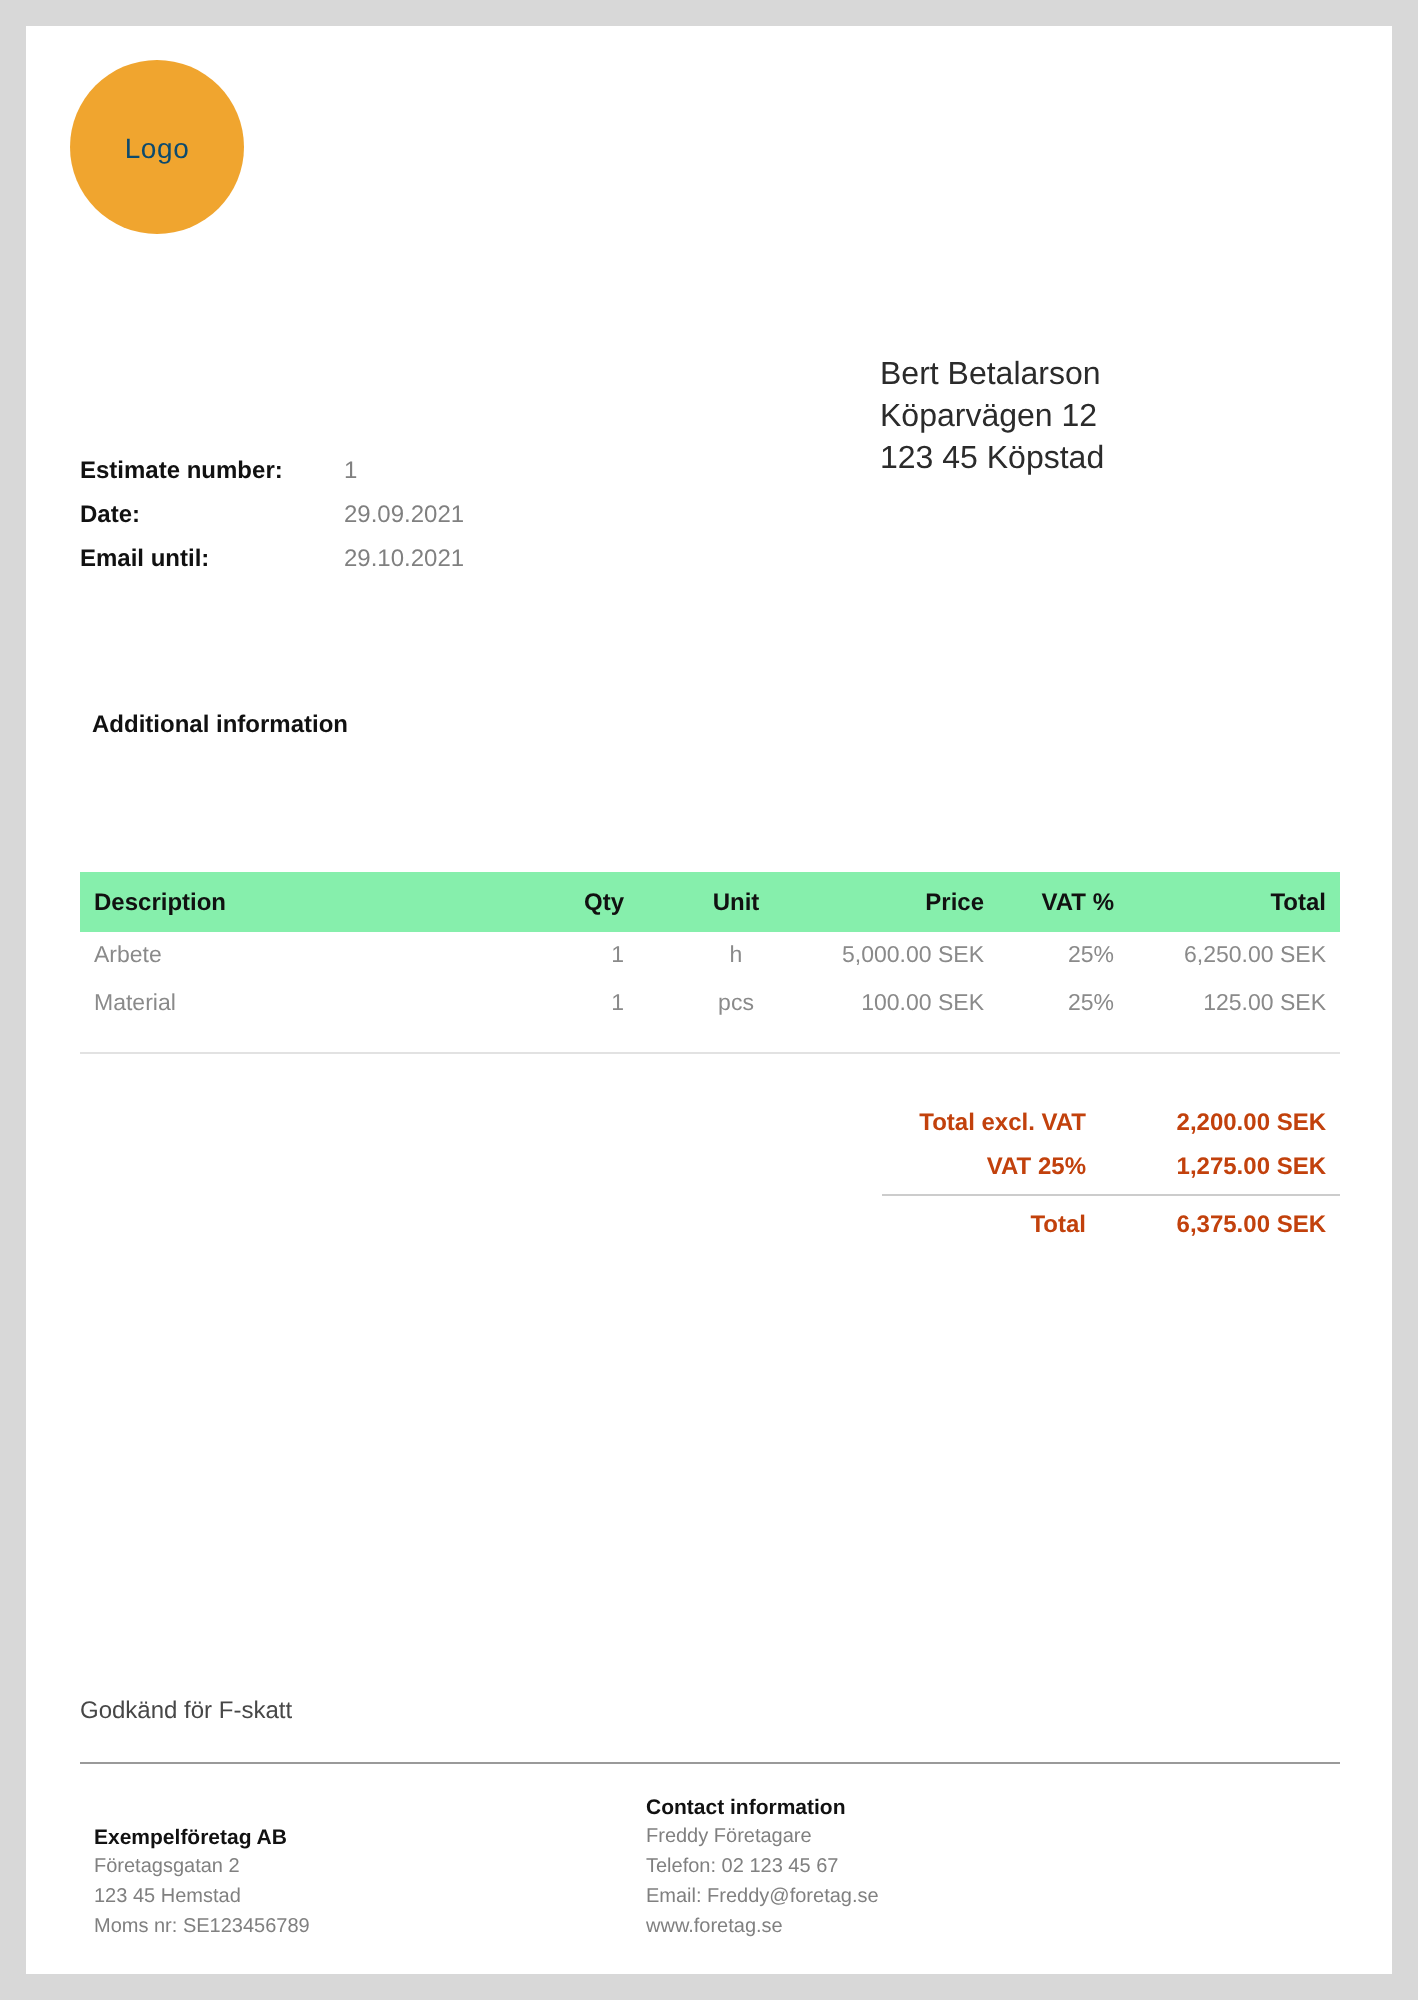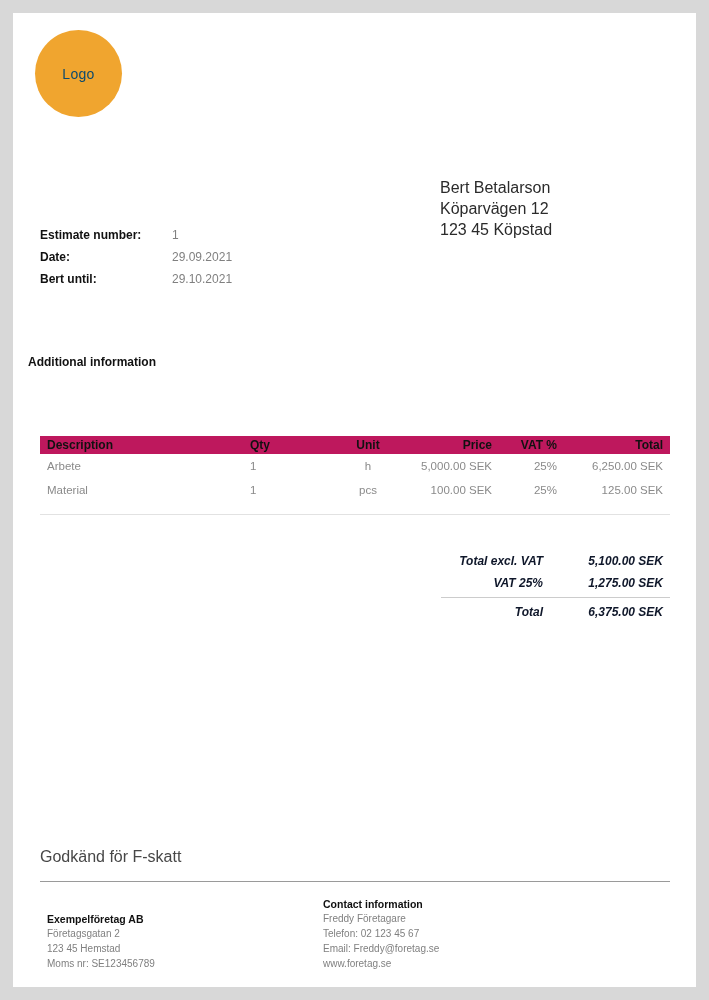--- a/index.html
+++ b/index.html
@@ -29,51 +29,51 @@
   
   .meta { position: absolute; left: 27px; top: 167px; width: 330px; margin-top: 44px; }
   .meta-row { display: flex; height: 22px; align-items: center; font-size: 12px; }
   .meta-label { width: 132px; font-weight: bold; color: #111111; }
   .meta-value { color: #808080; }
   
   .customer { position: absolute; left: 427px; top: 166px; width: 230px; }
   .customer-name { font-size: 13px; font-weight: bold; color: #111111; height: 22px; }
   .customer-line { font-size: 16px; color: #2b2b2b; height: 21px; }
   
-  .additional { position: absolute; left: 15px; top: 342px; font-size: 12px; font-weight: bold; color: #111111; }
+  .additional { position: absolute; left: 33px; top: 342px; font-size: 12px; font-weight: bold; color: #111111; }
   
   .items { position: absolute; left: 27px; top: 423px; width: 630px; }
   .thead {
-    display: flex; align-items: center; height: 18px;
-    background: #be185d; padding: 0 7px;
+    display: flex; align-items: center; height: 30px;
+    background: #86efac; padding: 0 7px;
     font-size: 12px; font-weight: bold; color: #111111;
   }
   .trow {
     display: flex; align-items: center; height: 24px; padding: 0 7px;
     font-size: 11.5px; color: #8a8a8a;
   }
   .trow:first-of-type { margin-top: 16px; }
   .c-desc  { width: 203px; text-align: left; }
-  .c-qty   { width: 62px;  text-align: left; }
+  .c-qty   { width: 62px;  text-align: right; }
   .c-unit  { width: 88px;  text-align: center; padding-left: 24px; }
   .c-price { width: 92px;  text-align: right; }
   .c-vat   { width: 65px;  text-align: right; }
   .c-total { width: 106px; text-align: right; }
   .rule-light { margin-top: 12px; border-top: 1px solid #e2e2e2; }
   
   .totals { position: absolute; left: 27px; top: 537px; width: 630px; }
   .total-row {
     display: flex; align-items: center; height: 22px; padding-right: 7px;
-    font-size: 12px; font-weight: bold; color: #0f172a; font-style: italic;
+    font-size: 12px; font-weight: bold; color: #c2410c;
   }
   .total-label { flex: 1; text-align: right; }
   .total-value { width: 120px; text-align: right; }
   .rule-mid { width: 229px; margin: 3px 0 3px auto; border-top: 1px solid #cccccc; }
   
-  .tax-note { position: absolute; left: 27px; top: 835px; font-size: 16px; color: #474747; }
+  .tax-note { position: absolute; left: 27px; top: 835px; font-size: 12px; color: #474747; }
   .footer-rule { position: absolute; left: 27px; top: 868px; width: 630px; border-top: 1px solid #9a9a9a; }
   .footer { position: absolute; left: 34px; top: 885px; width: 623px; display: flex; align-items: flex-end; }
   .footer-col1 { width: 276px; }
   .footer-col2 { flex: 1; }
   .footer-head { font-size: 10.5px; font-weight: bold; color: #111111; height: 15px; }
   .footer-line { font-size: 10px; color: #808080; height: 15px; }
 </style>
 </head>
 <body>
 
@@ -87,21 +87,21 @@
     <div class="meta">
       <div class="meta-row">
         <span class="meta-label">Estimate number:</span>
         <span class="meta-value">1</span>
       </div>
       <div class="meta-row">
         <span class="meta-label">Date:</span>
         <span class="meta-value">29.09.2021</span>
       </div>
       <div class="meta-row">
-        <span class="meta-label">Bert until:</span>
+        <span class="meta-label">Email until:</span>
         <span class="meta-value">29.10.2021</span>
       </div>
     </div>
 
     <div class="customer">
       <div class="customer-line">Bert Betalarson</div>
       <div class="customer-line">Köparvägen 12</div>
       <div class="customer-line">123 45 Köpstad</div>
     </div>
 
@@ -131,21 +131,21 @@
         <span class="c-price">100.00 SEK</span>
         <span class="c-vat">25%</span>
         <span class="c-total">125.00 SEK</span>
       </div>
       <div class="rule-light"></div>
     </div>
 
     <div class="totals">
       <div class="total-row">
         <span class="total-label">Total excl. VAT</span>
-        <span class="total-value">5,100.00 SEK</span>
+        <span class="total-value">2,200.00 SEK</span>
       </div>
       <div class="total-row">
         <span class="total-label">VAT 25%</span>
         <span class="total-value">1,275.00 SEK</span>
       </div>
       <div class="rule-mid"></div>
       <div class="total-row">
         <span class="total-label">Total</span>
         <span class="total-value">6,375.00 SEK</span>
       </div>

